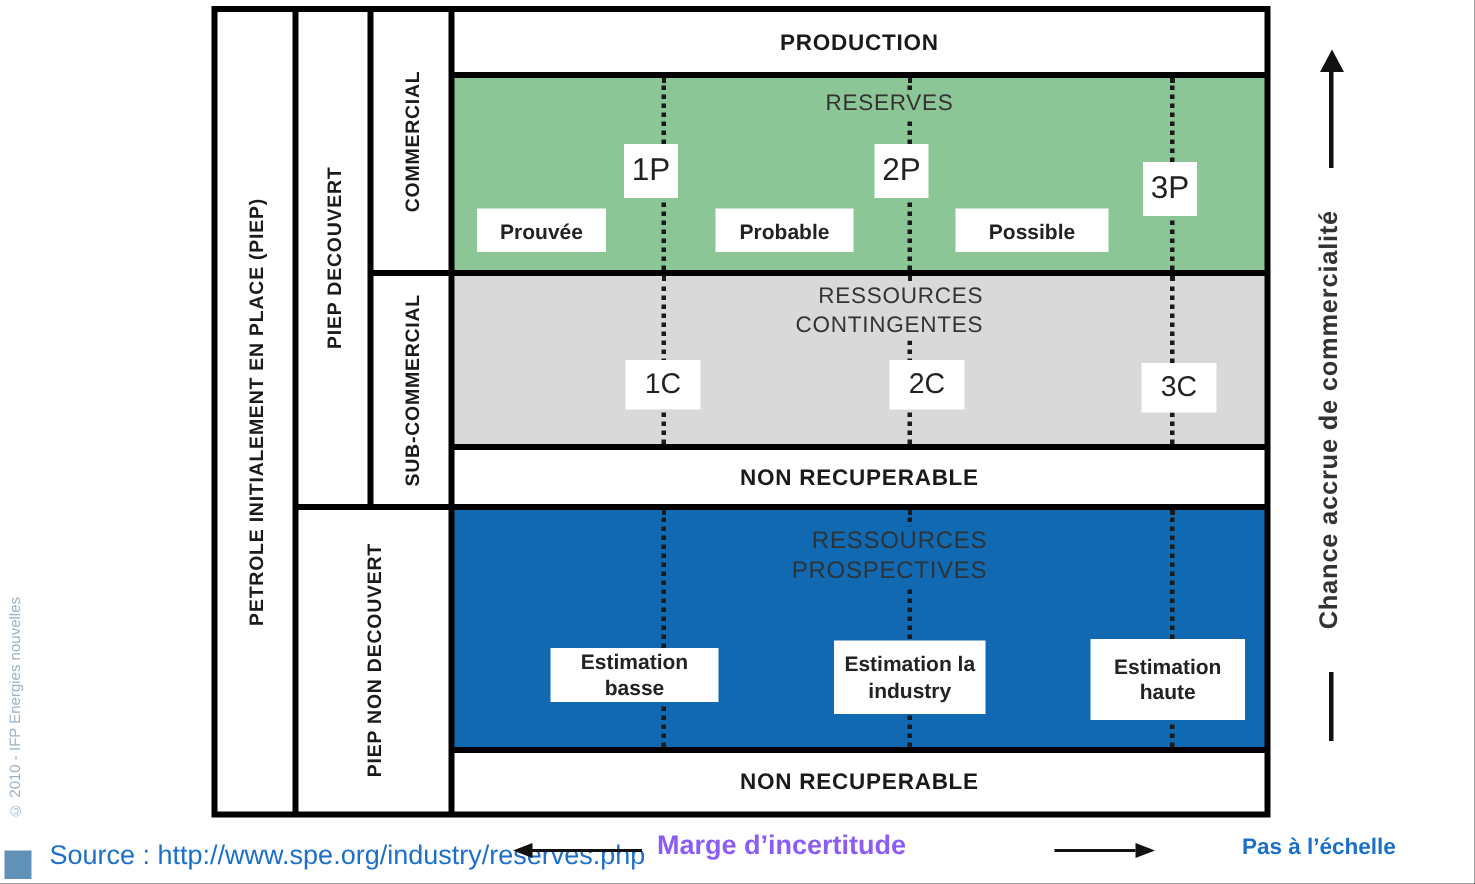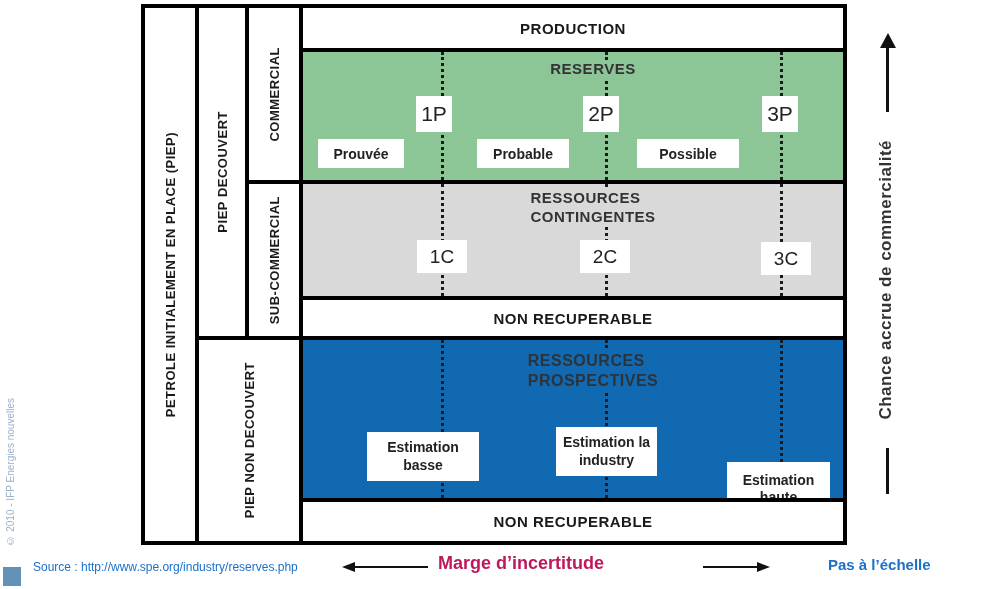--- a/index.html
+++ b/index.html
@@ -26,21 +26,21 @@
   .m-cell{grid-column:4;}
   .rowlabel{font-weight:bold;font-size:15px;color:#1a1a1a;letter-spacing:.5px;}
   .m-reserves{background:var(--green);}
   .m-contingent{background:var(--gray);}
   .m-prospective{background:var(--blue);}
 
   .dotline{position:absolute;top:0;bottom:0;width:0;border-left:3px dotted #1a1a1a;z-index:1;}
   .dl1{left:138px;} .dl2{left:302px;} .dl3{left:477px;}
 
   .box-title{position:absolute;left:calc(50% + 20px);transform:translateX(-50%);
-             text-align:left;font-weight:bold;z-index:2;padding:0 6px;line-height:1.25;}
+             text-align:right;font-weight:normal;z-index:2;padding:0 6px;line-height:1.25;}
   .t-reserves{top:8px;font-size:15px;color:#333;background:var(--green);letter-spacing:.5px;}
   .t-contingent{top:5px;font-size:15px;color:#333;background:var(--gray);letter-spacing:.5px;}
   .t-prospective{top:11px;font-size:16px;color:#2e3338;background:var(--blue);letter-spacing:.5px;}
 
   .wbox{position:absolute;background:#fff;display:flex;align-items:center;justify-content:center;
         text-align:center;z-index:2;color:#222;}
   .pbox{width:36px;height:36px;top:44px;font-size:21px;}
   .cbox{width:50px;height:33px;top:56px;font-size:19px;}
   .qual{height:29px;top:87px;font-weight:bold;font-size:14px;}
   .est{font-weight:bold;font-size:14px;line-height:1.25;}
@@ -48,25 +48,25 @@
   
   .up-arrowhead{position:absolute;left:880px;top:33px;width:0;height:0;
     border-left:8px solid transparent;border-right:8px solid transparent;border-bottom:15px solid #111;}
   .up-arrowline{position:absolute;left:886px;top:46px;width:3px;height:66px;background:#111;}
   .right-axis-label{position:absolute;left:869px;top:122px;height:315px;width:34px;
     display:flex;align-items:center;justify-content:center;}
   .right-axis-label span{font-size:17px;font-weight:bold;color:#333;}
   .lower-seg{position:absolute;left:886px;top:448px;width:3px;height:46px;background:#111;}
 
   
-  .source{position:absolute;left:33px;top:560px;font-size:12px;color:#1c70c8;}
+  .source{position:absolute;left:33px;top:560px;font-size:18px;color:#1c70c8;}
   .larrow-line{position:absolute;left:354px;top:566px;width:74px;height:2px;background:#111;}
   .larrow-head{position:absolute;left:342px;top:562px;width:0;height:0;
     border-top:5px solid transparent;border-bottom:5px solid transparent;border-right:13px solid #111;}
-  .bottom-label{position:absolute;left:438px;top:553px;font-size:18px;font-weight:bold;color:#be185d;}
+  .bottom-label{position:absolute;left:438px;top:553px;font-size:18px;font-weight:bold;color:#8b5cf6;}
   .rarrow-line{position:absolute;left:703px;top:566px;width:54px;height:2px;background:#111;}
   .rarrow-head{position:absolute;left:757px;top:562px;width:0;height:0;
     border-top:5px solid transparent;border-bottom:5px solid transparent;border-left:13px solid #111;}
   .scale-note{position:absolute;left:828px;top:556px;font-size:15px;font-weight:bold;color:#1c70c8;}
 
   
   .copyright{position:absolute;left:2px;top:393px;width:16px;height:158px;
     display:flex;align-items:center;justify-content:center;}
   .copyright span{writing-mode:vertical-rl;transform:rotate(180deg);white-space:nowrap;
     font-size:10px;color:#9cb2c8;font-weight:normal;}
@@ -104,54 +104,54 @@
       <span class="rowlabel">PRODUCTION</span>
     </div>
 
     <div class="cell m-cell m-reserves">
       <div class="dotline dl1"></div>
       <div class="dotline dl2"></div>
       <div class="dotline dl3"></div>
       <div class="box-title t-reserves">RESERVES</div>
       <div class="wbox pbox" style="left:113px;">1P</div>
       <div class="wbox pbox" style="left:280px;">2P</div>
-      <div class="wbox pbox" style="left:459px;">3P</div>
+      <div class="wbox pbox" style="left:459px;margin-top:12px;">3P</div>
       <div class="wbox qual" style="left:15px;width:86px;">Prouvée</div>
       <div class="wbox qual" style="left:174px;width:92px;">Probable</div>
       <div class="wbox qual" style="left:334px;width:102px;">Possible</div>
     </div>
 
     <div class="cell m-cell m-contingent">
       <div class="dotline dl1"></div>
       <div class="dotline dl2"></div>
       <div class="dotline dl3"></div>
       <div class="box-title t-contingent">
         <span>RESSOURCES</span><br>
         <span>CONTINGENTES</span>
       </div>
       <div class="wbox cbox" style="left:114px;">1C</div>
-      <div class="wbox cbox" style="left:277px;">2C</div>
+      <div class="wbox cbox" style="left:290px;">2C</div>
       <div class="wbox cbox" style="left:458px;top:58px;text-align:right;">3C</div>
     </div>
 
     <div class="cell m-cell">
       <span class="rowlabel">NON RECUPERABLE</span>
     </div>
 
     <div class="cell m-cell m-prospective">
       <div class="dotline dl1"></div>
       <div class="dotline dl2"></div>
       <div class="dotline dl3"></div>
       <div class="box-title t-prospective">
         <span>RESSOURCES</span><br>
         <span>PROSPECTIVES</span>
       </div>
-      <div class="wbox est" style="left:64px;top:92px;width:112px;height:49px;">Estimation basse</div>
+      <div class="wbox est" style="left:64px;top:92px;width:112px;height:36px;">Estimation basse</div>
       <div class="wbox est" style="left:253px;top:87px;width:101px;height:49px;">Estimation la industry</div>
-      <div class="wbox est" style="left:424px;top:86px;width:103px;height:54px;margin-top:36px;">Estimation haute</div>
+      <div class="wbox est" style="left:424px;top:86px;width:103px;height:54px;">Estimation haute</div>
     </div>
 
     <div class="cell m-cell">
       <span class="rowlabel">NON RECUPERABLE</span>
     </div>
   </div>
 
   <div class="up-arrowhead"></div>
   <div class="up-arrowline"></div>
   <div class="right-axis-label">

